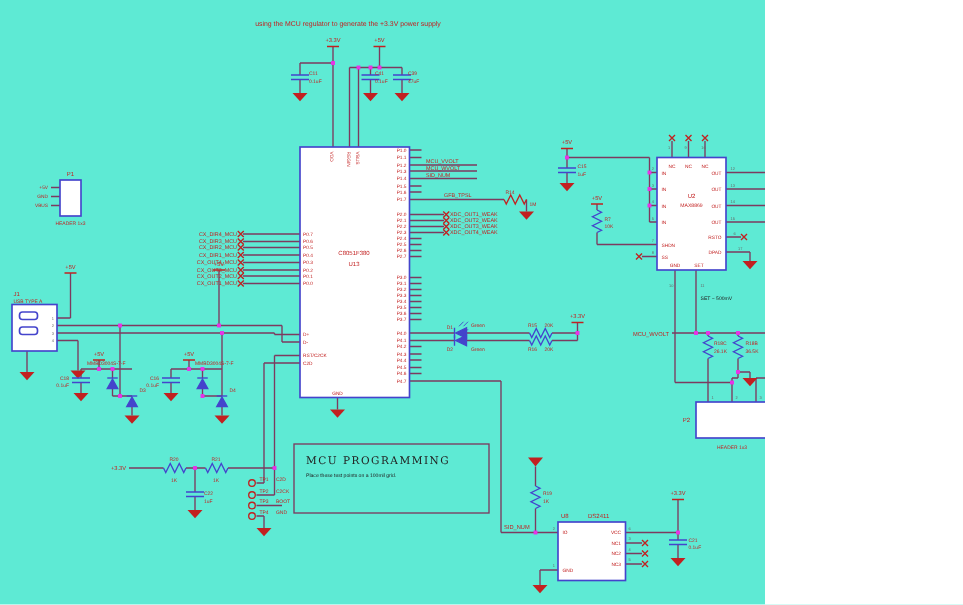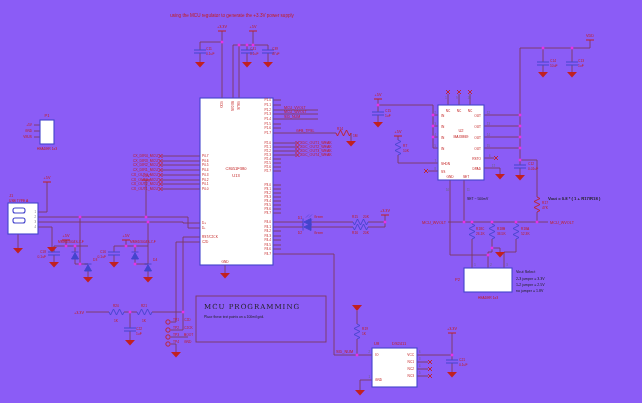--- a/index.html
+++ b/index.html
@@ -1,16 +1,16 @@
 <!DOCTYPE html>
 <html style="--wire: #7d3a5f; --comp: #4444cc; --label: #c22020; --junction: #e832e8;"><head>
 <meta charset="utf-8">
 <style>
   html,body{margin:0;padding:0;background:#ffffff;}
-  .stage{position:relative;width:642px;height:403px;background:#8b5cf6;overflow:hidden;text-align:right;}
+  .stage{position:relative;width:510px;height:403px;background:#5eead4;overflow:hidden;text-align:right;}
   svg{display:block;}
   text{font-family:"Liberation Sans",sans-serif;}
   .w{stroke:var(--wire);stroke-width:0.9;fill:none;}
   .box{stroke:var(--comp);stroke-width:1.1;fill:#fff;}
   .pbox{stroke:var(--wire);stroke-width:0.9;fill:none;}
   .pin{fill:var(--label);font-size:3.2px;}
   .pin4{fill:var(--label);font-size:3.4px;}
   .net{fill:var(--label);font-size:3.8px;}
   .net36{fill:var(--label);font-size:3.6px;}
   .val{fill:var(--label);font-size:3.3px;}

